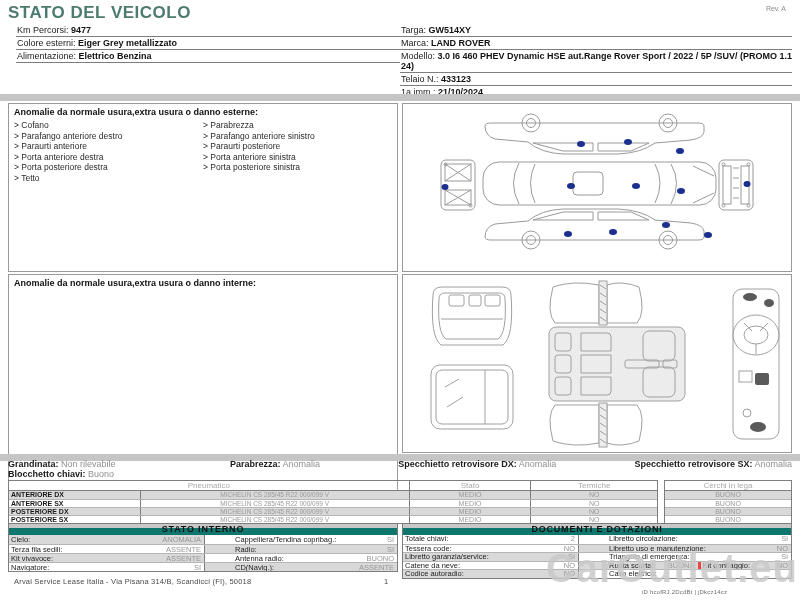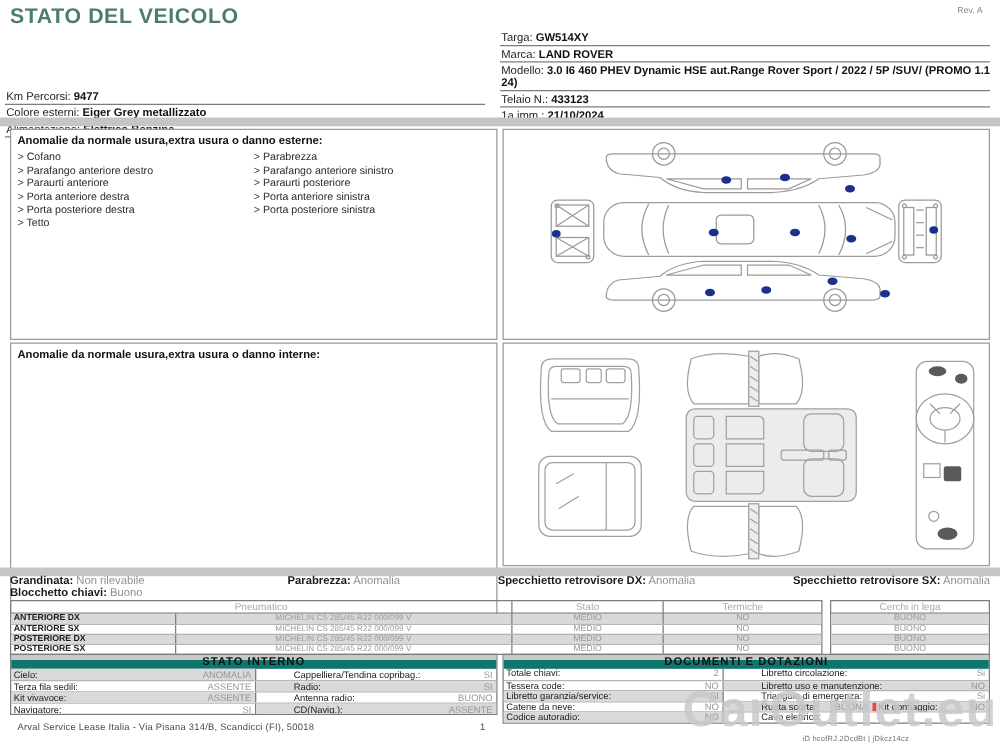--- a/index.html
+++ b/index.html
@@ -8,21 +8,21 @@
     position:relative; background:#ffffff; overflow:hidden;
     font-family:"Liberation Sans","DejaVu Sans",sans-serif; color:#1a1a1a;
   }
   .abs { position:absolute; }
 
   
   .page-title { left:8px; top:3px; font-size:17px; font-weight:bold; letter-spacing:.5px; color:#4d7b6f; }
   .rev { right:14px; top:5px; font-size:7px; color:#8a8a8a; }
 
   .info-col { top:24px; }
-  .info-left  { left:4px;   width:384px;margin-top:47px; }
+  .info-left  { left:16px;   width:384px; }
   .info-right { left:400px; width:392px; }
   .info-row { border-bottom:1px solid #7d7d7d; padding:1px 0 1px 1px; font-size:9px; line-height:10px; }
   .info-row .lbl { color:#222; }
   .info-row .val { font-weight:bold; color:#111; }
 
   .gray-bar { left:0; width:800px; height:7px; background:#c5c5c5; }
   .bar-top { top:94px; } .bar-mid { top:454px; }
 
   
   .panel { border:1px solid #9a9a9a; background:#fff; }

